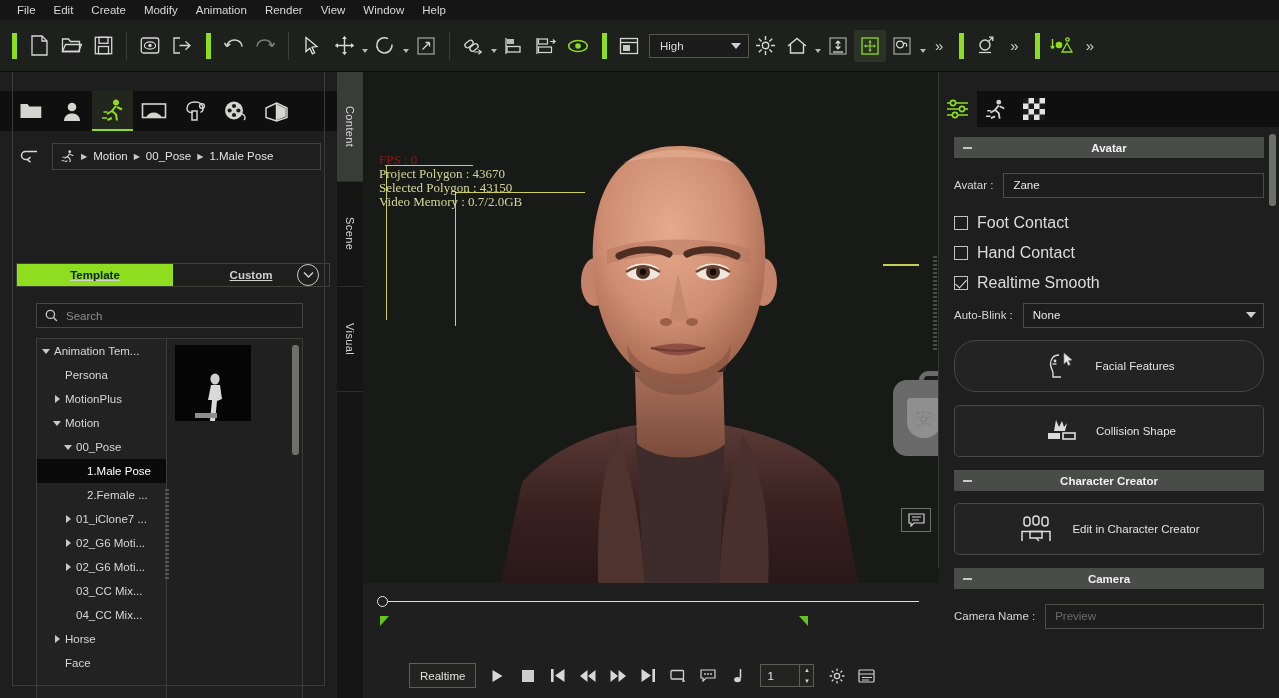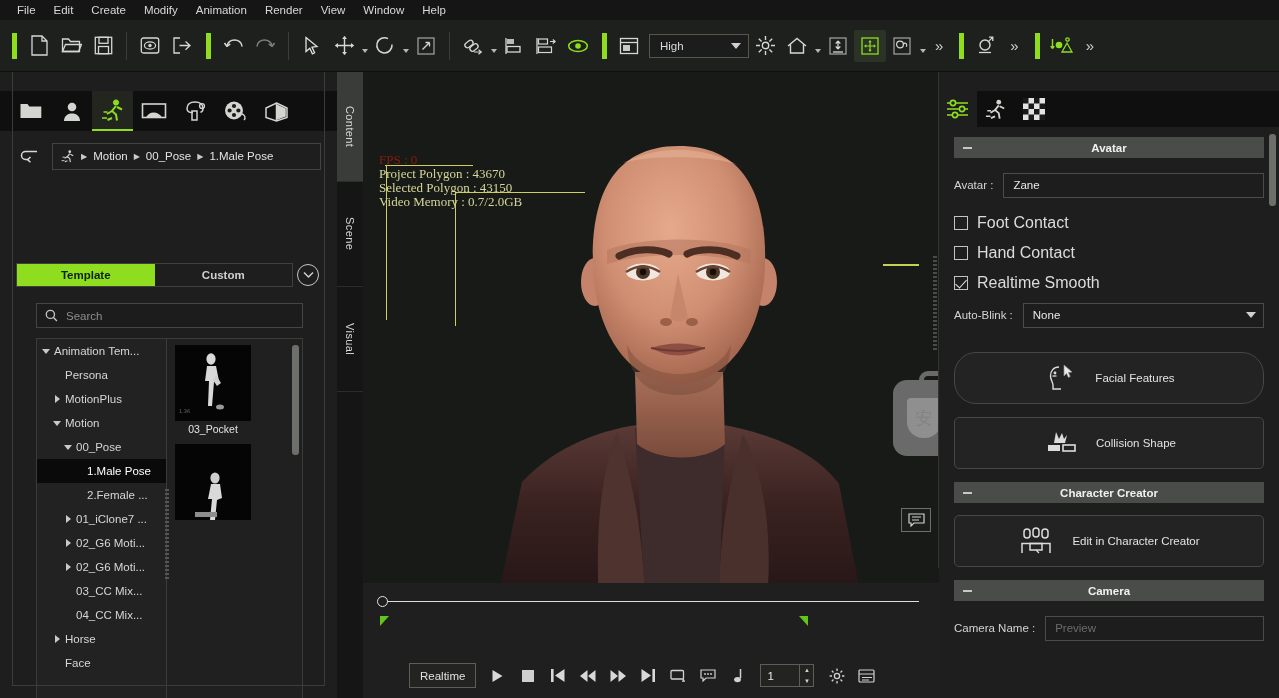--- a/index.html
+++ b/index.html
@@ -99,22 +99,22 @@
   }
   .backbtn { width: 26px; height: 26px; display: flex; align-items: center; justify-content: center; cursor: default; }
   .crumbs {
     flex: 1; height: 27px; margin-left: 10px; border: 1px solid #42443f;
     display: flex; align-items: center; padding: 0 8px; gap: 6px;
     font-size: 11.5px; color: #e2e2e2;
   }
   .crumbs .arw { color: #cacaca; font-size: 8px; }
 
   .seg {
-    position: absolute; left: 16px; top: 191px; width: 277px; height: 24px;
-    display: flex; border: 1px solid #3e403b;
+    position: absolute; left: 16px; top: 191px; width: 314px; height: 24px;
+    display: flex; border: 1px solid #3e403b; text-decoration: underline;
   }
   .seg div {
     flex: 1; display: flex; align-items: center; justify-content: center;
     font-size: 11.5px; font-weight: bold; cursor: default; color: #d0d0d0;
   }
   .seg div.on { background: #8ede1f; color: #0c2100; }
   .segmore {
     position: absolute; right: 18px; top: 192px; width: 22px; height: 22px;
     border: 1.4px solid #c6c6c6; border-radius: 50%;
     display: flex; align-items: center; justify-content: center; cursor: default;
@@ -688,32 +688,20 @@
           </div>
           <div class="tnode" style="padding-left: 15px;">
             <span class="tw"></span>
             <span style="margin-left: 3px; text-align: center;">Face</span>
           </div>
         </div>
       <div class="thumbpane">
 
 
 
-        <div class="thumb">
-          <div class="img">
-            <svg width="76" height="76" viewBox="0 0 76 76">
-                <ellipse cx="36" cy="14" rx="4.6" ry="5.8" fill="#d9d9d9"></ellipse>
-                <path d="M32 21h9l3 15-5 1-2 24h-4l1-25h-4z" fill="#d9d9d9"></path>
-                <path d="M41 30l5 8-4 3-4-6z" fill="#cfcfcf"></path>
-                <ellipse cx="45" cy="62" rx="4" ry="2.5" fill="#9a9a9a"></ellipse>
-                <text x="4" y="68" fill="#6a6a6a" font-size="5" font-family="DejaVu Sans">1.36</text>
-              </svg>
-          </div>
-          <div class="cap">03_Pocket</div>
-        </div>
 
         <div class="thumb">
           <div class="img">
             <svg width="76" height="50" viewBox="0 0 76 50">
                 <ellipse cx="40" cy="8" rx="4.6" ry="5.6" fill="#cfcfcf"></ellipse>
                 <path d="M36 14h9l2 14-5 2-2 20h-5l2-21h-4z" fill="#d9d9d9"></path>
                 <rect x="20" y="42" width="22" height="5" fill="#8d8d8d"></rect>
               </svg>
           </div>
 
@@ -981,21 +969,21 @@
       </div>
 
       <div class="frow" style="margin-top:4px;">
         <span class="flabel">Auto-Blink :</span>
         <span class="fselect">
           <span>None</span>
           <i></i>
         </span>
       </div>
 
-      <div class="bigbtn" style="margin-top:24px;border-radius:22px;">
+      <div class="bigbtn" style="margin-top:12px;border-radius:22px;">
         <svg width="34" height="28" viewBox="0 0 34 28">
             <path d="M16 3c-5.5 0-8.5 4-8.5 9 0 4 2.5 6.5 2.5 9v4h8" fill="none" stroke="#dcdcdc" stroke-width="1.4"></path>
             <path d="M9.5 12h4" stroke="#dcdcdc" stroke-width="1.3"></path>
             <circle cx="12" cy="9" r="1.4" fill="#dcdcdc"></circle>
             <path d="M21 1l8 7-3.6.5 1.8 4-1.8.9-1.9-4L21 12z" fill="#e8e8e8" stroke="#8f8f8f" stroke-width=".7"></path>
           </svg>
         <span class="lb">Facial Features</span>
       </div>
 
       <div class="bigbtn">

